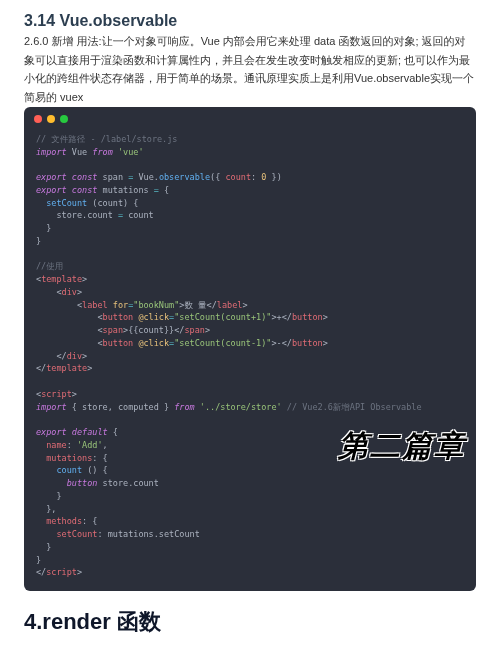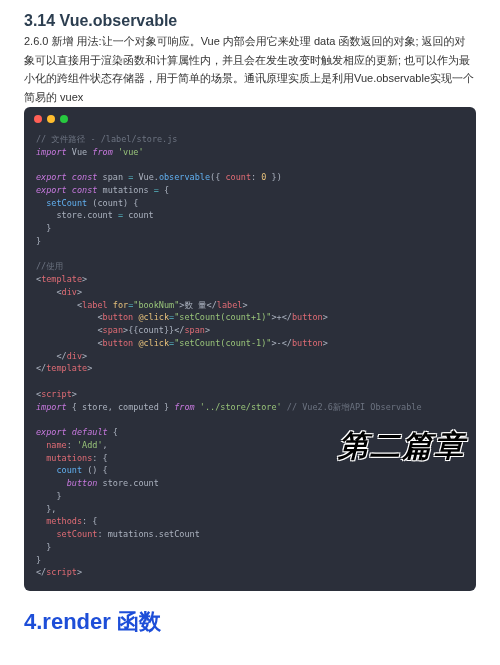--- a/index.html
+++ b/index.html
@@ -1,19 +1,19 @@
 <!DOCTYPE html>
 <html><head>
   <meta charset="utf-8">
   <style>
     * { margin: 0; padding: 0; box-sizing: border-box; }
     body { font-family: -apple-system, BlinkMacSystemFont, "Segoe UI", sans-serif; background: #fff; width: 500px; }
     .page { padding: 12px 24px; }
     h3 { font-size: 16px; font-weight: 700; color: #2c3e50; margin-bottom: 2px; }
-    h2 { font-size: 22px; font-weight: 700; color: #1d4ed8; margin: 16px 0 10px; }
+    h2 { font-size: 22px; font-weight: 700; color: #0f172a; margin: 16px 0 10px; }
     .para { font-size: 11px; line-height: 1.7; color: #333; margin-bottom: 0; }
     .code-block { background: #2b2f3a; border-radius: 6px; overflow: hidden; margin-bottom: 8px; }
     .win-dots { display: flex; gap: 5px; padding: 8px 10px 4px; }
     .dot { width: 8px; height: 8px; border-radius: 50%; }
     .dot.r { background: #ff5f56; }
     .dot.y { background: #ffbd2e; }
     .dot.g { background: #27c93f; }
     pre { font-family: Menlo, Consolas, monospace; font-size: 8.5px; line-height: 1.5; padding: 6px 12px 12px; white-space: pre; color: #abb2bf; overflow: hidden; }
     .overlay-text { position: absolute; font-size: 30px; font-weight: 700; font-style: italic; color: #000; text-shadow: 1px 1px 0 #fff, -1px -1px 0 #fff, 1px -1px 0 #fff, -1px 1px 0 #fff; right: 34px; top: 426px; letter-spacing: 2px; }
     .wrap { position: relative; }

